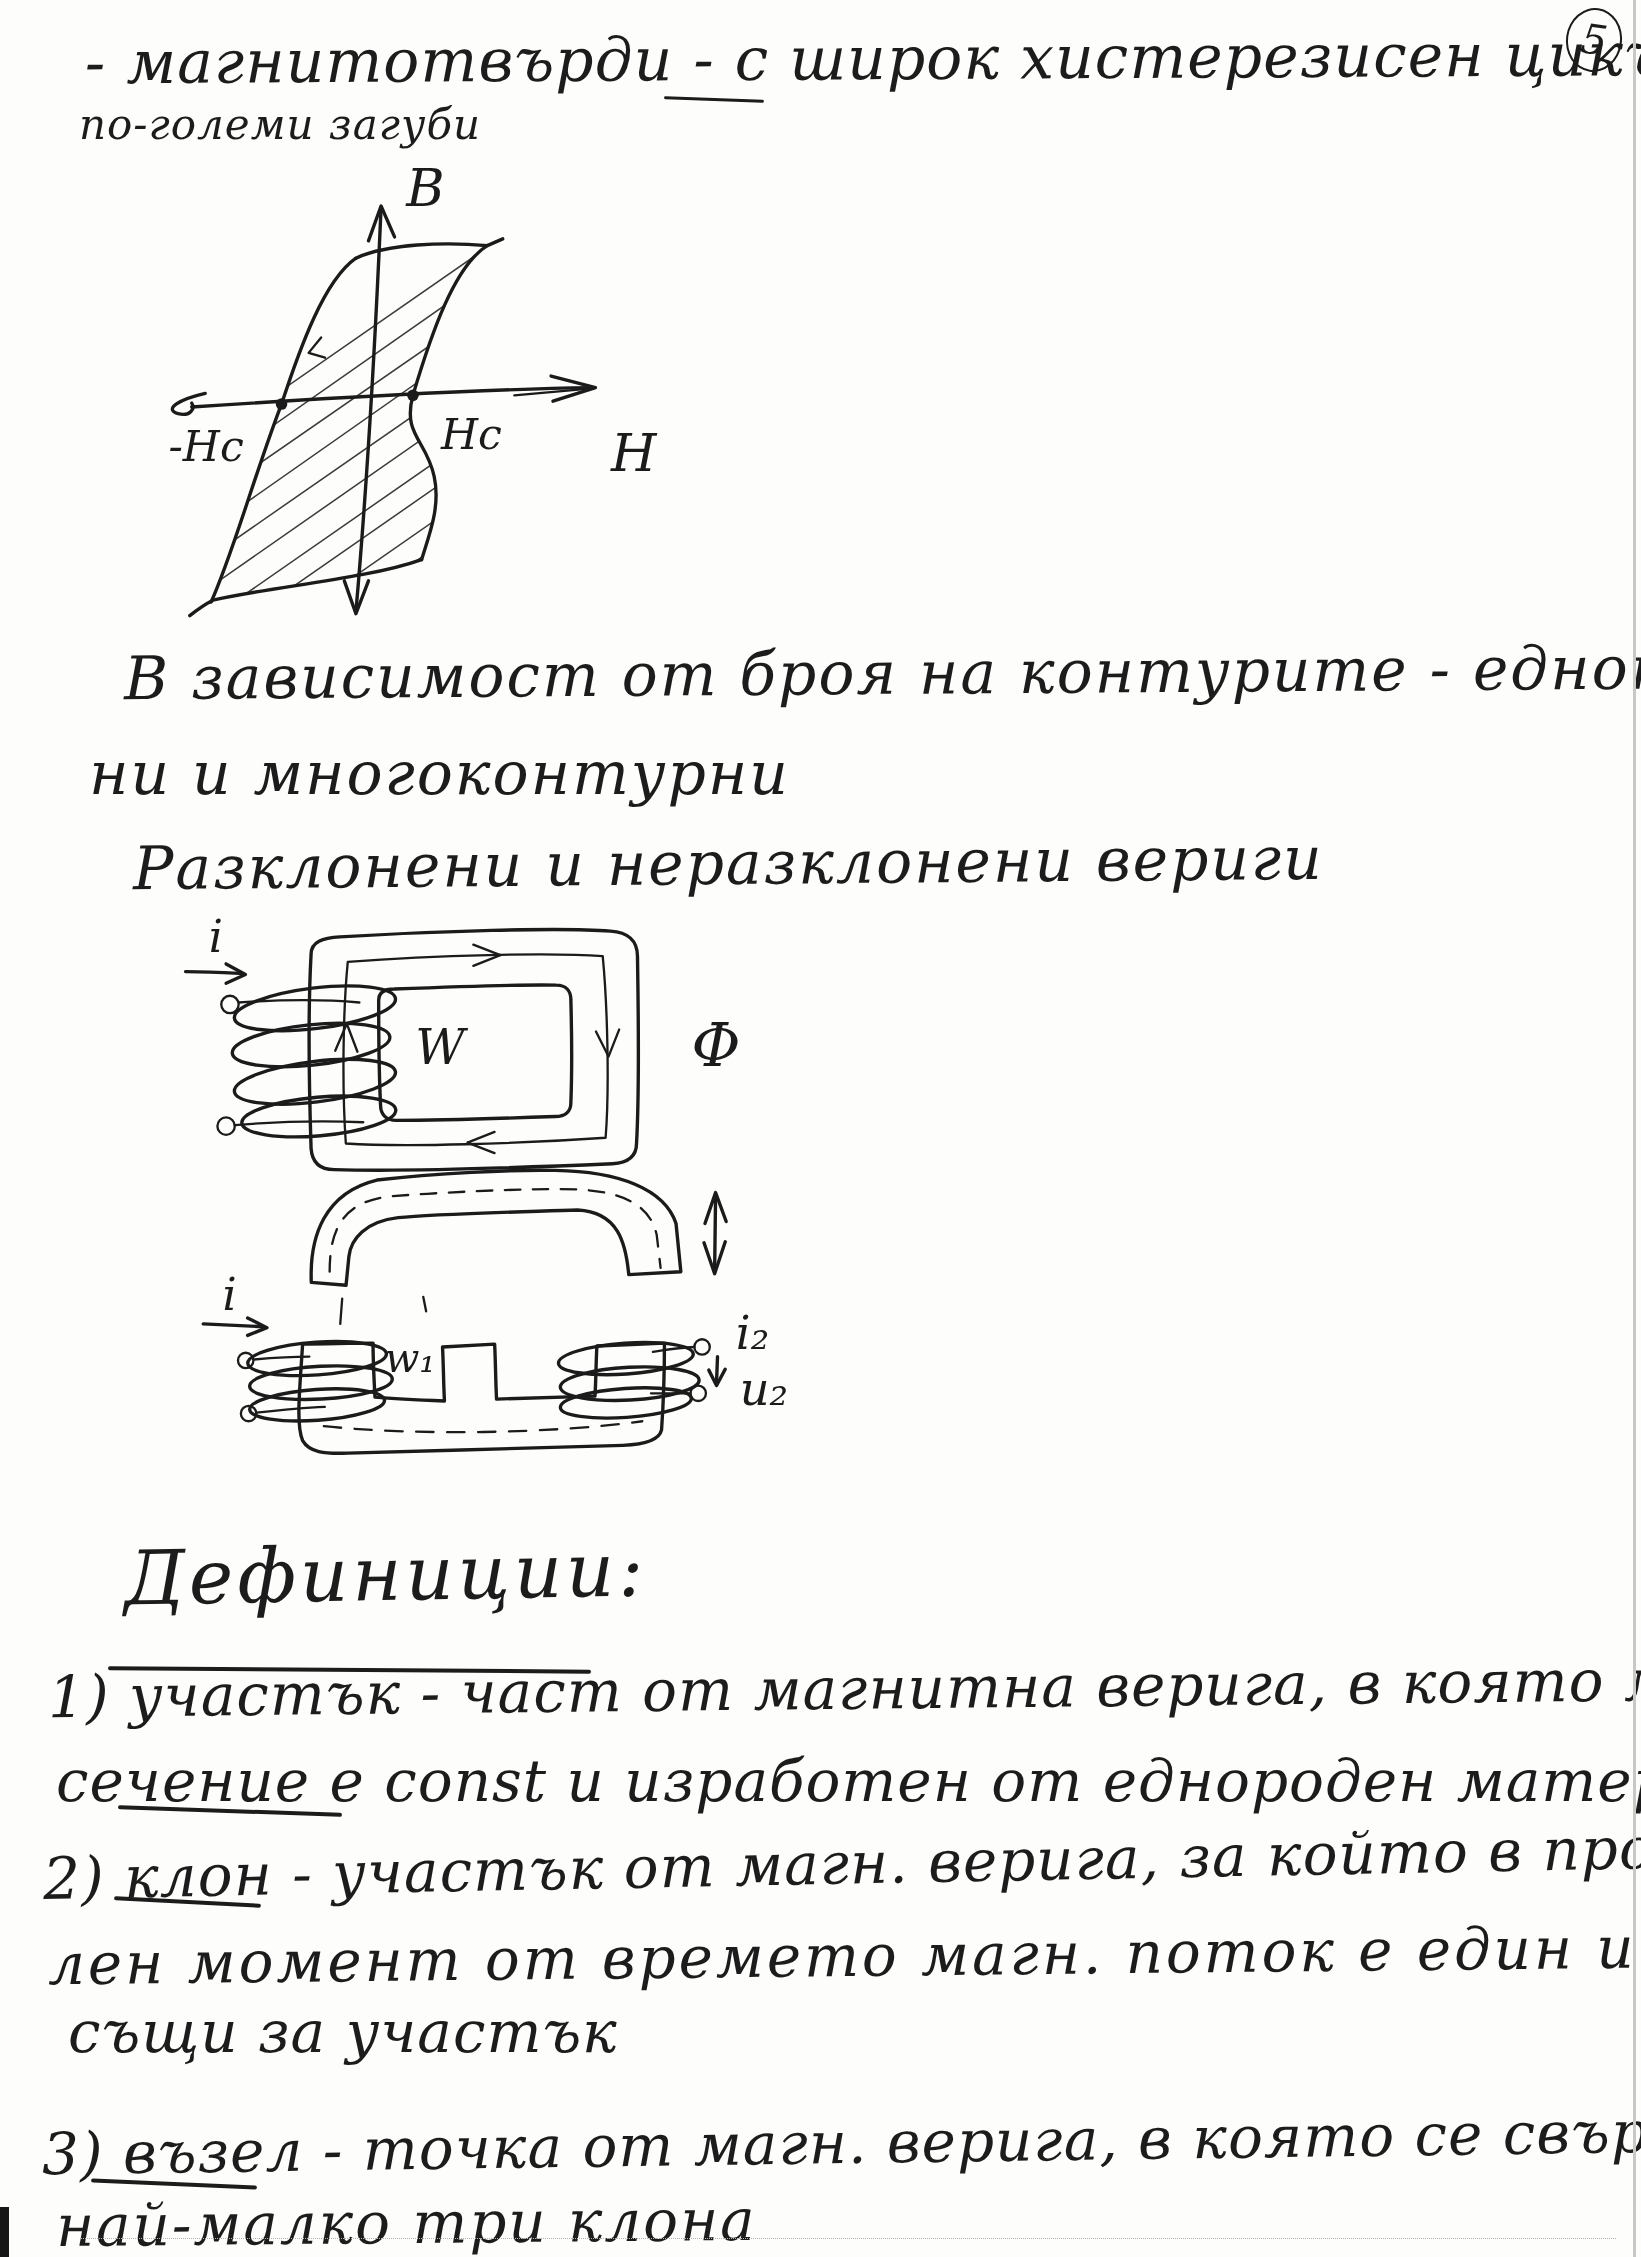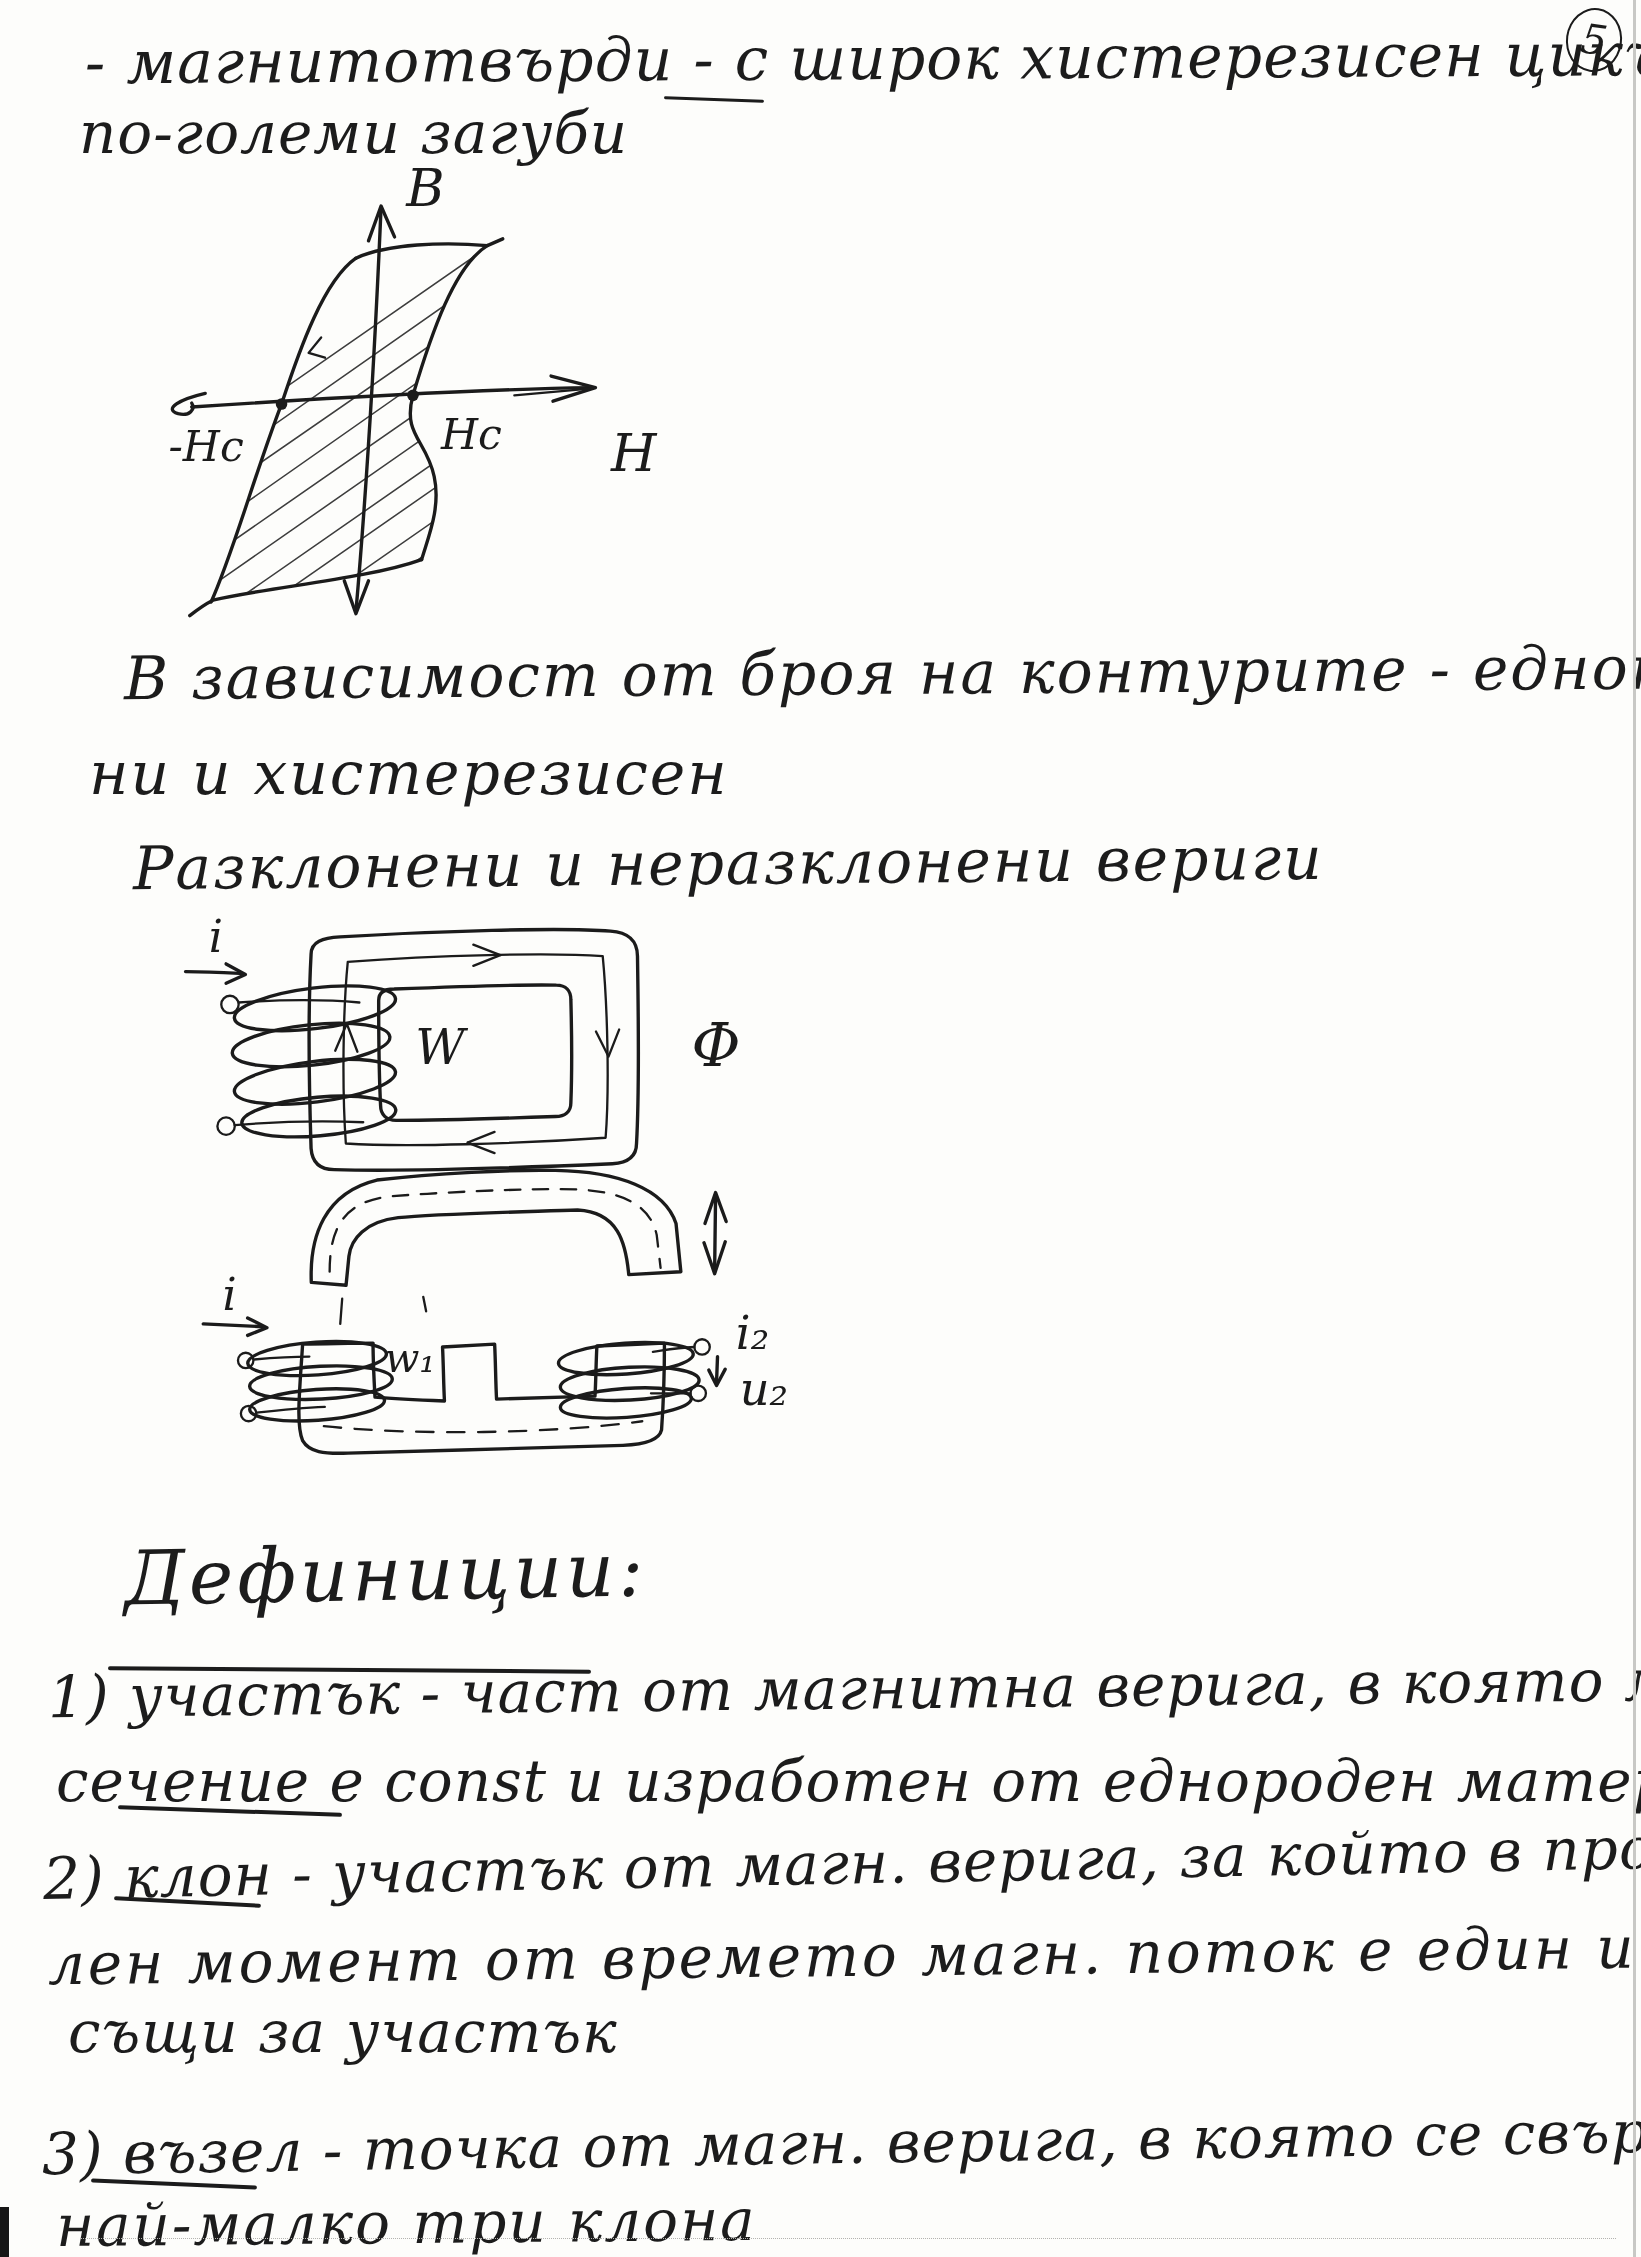--- a/index.html
+++ b/index.html
@@ -13,21 +13,21 @@
   }
   .hw {
     position:absolute;
     white-space:nowrap;
     font-style:italic;
     line-height:1.1;
     color:#1c1c1c;
   }
   
   .l1  { left:85px;  top:25px;   font-size:60px; letter-spacing:1px; transform:rotate(-0.3deg); }
-  .l2  { left:79px;  top:102px;  font-size:58px; letter-spacing:1px; }
+  .l2  { left:79px;  top:102px;  font-size:42px; letter-spacing:1px; }
   .p1a { left:124px; top:639px;  font-size:60px; letter-spacing:1.9px; transform:rotate(-0.4deg); }
   .p1b { left:89px;  top:740px;  font-size:60px; letter-spacing:1.9px; }
   .p2  { left:133px; top:830px;  font-size:60px; letter-spacing:1.9px; transform:rotate(-0.5deg); }
   .defs{ left:124px; top:1533px; font-size:75px; letter-spacing:3.9px; transform:rotate(-1deg); }
   .d1a { left:48px;  top:1657px; font-size:58px; letter-spacing:1px; transform:rotate(-0.6deg); }
   .d1b { left:56px;  top:1750px; font-size:58px; letter-spacing:1px; }
   .d2a { left:43px;  top:1831px; font-size:58px; letter-spacing:1px; transform:rotate(-1.1deg); }
   .d2b { left:48px;  top:1925px; font-size:58px; letter-spacing:2.9px; transform:rotate(-0.6deg); }
   .d2c { left:68px;  top:2001px; font-size:58px; letter-spacing:1px; }
   .d3a { left:42px;  top:2111px; font-size:58px; letter-spacing:1px; transform:rotate(-0.8deg); }
@@ -69,21 +69,21 @@
 </head>
 <body>
 
 <div class="page-num">
   <span>5</span>
 </div>
 
 <div class="hw l1">- магнитотвърди - с широк хистерезисен цикъл ;</div>
 <div class="hw l2">по-големи загуби</div>
 <div class="hw p1a">В зависимост от броя на контурите - едноконтур-</div>
-<div class="hw p1b">ни и хистерезисен</div>
+<div class="hw p1b">ни и многоконтурни</div>
 <div class="hw p2">Разклонени и неразклонени вериги</div>
 <div class="hw defs">Дефиниции:</div>
 <div class="hw d1a">1) участък - част от магнитна верига, в която магн.</div>
 <div class="hw d1b">сечение е const и изработен от еднороден материал</div>
 <div class="hw d2a">2) клон - участък от магн. верига, за който в произво-</div>
 <div class="hw d2b">лен момент от времето магн. поток е един и</div>
 <div class="hw d2c">същи за участък</div>
 <div class="hw d3a">3) възел - точка от магн. верига, в която се свързват</div>
 <div class="hw d3b">най-малко три клона</div>
 

